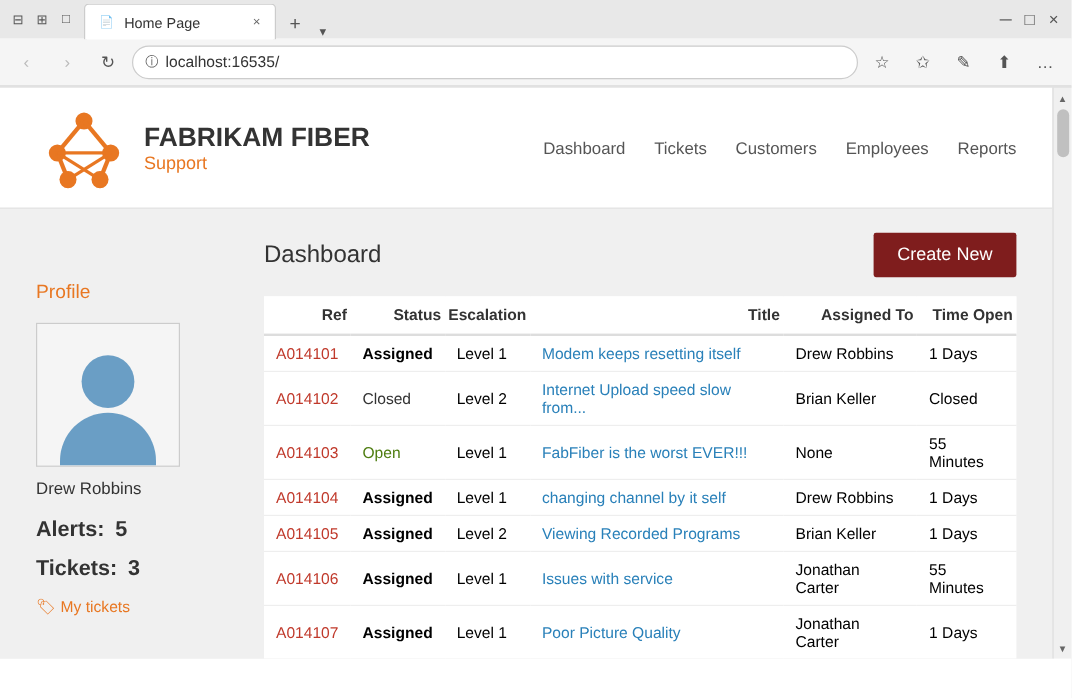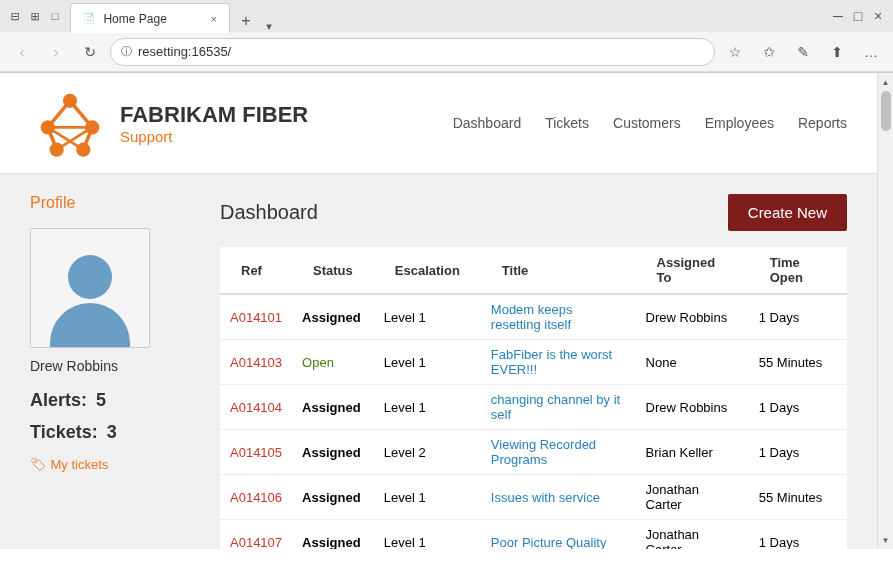--- a/index.html
+++ b/index.html
@@ -31,39 +31,39 @@
     
     .app-header { background: #fff; display: flex; align-items: center; justify-content: space-between; padding: 10px 30px; border-bottom: 1px solid #ddd; }
     .logo-area { display: flex; align-items: center; gap: 10px; }
     .logo-text .brand { font-size: 22px; font-weight: bold; color: #333; }
     .logo-text .sub { font-size: 15px; color: #e87722; font-weight: 500; }
     .main-nav { display: flex; gap: 24px; }
     .main-nav a { text-decoration: none; color: #555; font-size: 14px; }
 
     
     .main-body { display: flex; background: #f0f0f0; padding: 20px 30px; gap: 20px; min-height: 400px; }
-    .sidebar { width: 170px; }
+    .sidebar { width: 170px; margin-top: 41px; }
     .sidebar-title { color: #e87722; font-size: 16px; font-weight: 500; margin-bottom: 16px; }
     .avatar-box { width: 120px; height: 120px; background: #f5f5f5; border: 1px solid #ccc; display: flex; flex-direction: column; align-items: center; justify-content: flex-end; overflow: hidden; margin-bottom: 10px; }
     .avatar-head { width: 44px; height: 44px; background: #6a9ec5; border-radius: 50%; margin-bottom: 4px; }
     .avatar-body { width: 80px; height: 44px; background: #6a9ec5; border-radius: 40px 40px 0 0; }
     .user-name { font-size: 14px; color: #333; margin-bottom: 10px; font-weight: 500; }
     .user-stats { font-size: 18px; color: #333; line-height: 1.8; }
     .user-stats span { font-weight: 600; }
     .my-tickets-link { color: #e87722; font-size: 13px; text-decoration: none; display: flex; align-items: center; gap: 4px; margin-top: 8px; }
 
     
     .dashboard-area { flex: 1; }
     .dashboard-header { display: flex; align-items: center; justify-content: space-between; margin-bottom: 16px; }
     .dashboard-title { font-size: 20px; color: #333; font-weight: 400; }
     .create-new-btn { background: #7f1d1d; color: #fff; border: none; padding: 10px 20px; font-size: 15px; font-weight: 500; cursor: pointer; border-radius: 2px; }
 
     
     .tickets-table { width: 100%; background: #fff; border-collapse: collapse; font-size: 13px; }
-    .tickets-table th { text-align: left; padding: 8px 21px; color: #333; font-weight: 600; border-bottom: 2px solid #ddd; background: #fff; }
+    .tickets-table th { text-align: right; padding: 8px 3px; color: #333; font-weight: 600; border-bottom: 2px solid #ddd; background: #fff; }
     .tickets-table td { padding: 7px 10px; border-bottom: 1px solid #eee; }
     .ref-link { color: #c0392b; text-decoration: none; }
     .status-assigned { color: #000000; font-weight: bold; }
     .status-closed { color: #333; }
     .status-open { color: #4d7c0f; }
     .title-link { color: #2980b9; text-decoration: none; }
 
     
     .logo-svg { width: 80px; height: 80px; }
   </style>
@@ -95,21 +95,21 @@
       <div class="title-bar-icon" style="font-size:14px;">×</div>
     </div>
   </div>
 
   <div class="nav-bar">
     <div class="nav-btn disabled">‹</div>
     <div class="nav-btn disabled">›</div>
     <div class="nav-btn">↻</div>
     <div class="address-bar">
       <span class="address-icon">ⓘ</span>
-      <span class="address-text">resetting:16535/</span>
+      <span class="address-text">localhost:16535/</span>
     </div>
     <div class="nav-action-btn">☆</div>
     <div class="nav-action-btn">✩</div>
     <div class="nav-action-btn">✎</div>
     <div class="nav-action-btn">⬆</div>
     <div class="nav-action-btn">…</div>
   </div>
 </div>
 
 <div class="scrollbar-area">
@@ -191,20 +191,28 @@
           <tbody id="table-body">
           <tr>
       <td><a href="#" class="ref-link">A014101</a></td>
       <td class="status-assigned">Assigned</td>
       <td>Level 1</td>
       <td><a href="#" class="title-link">Modem keeps resetting itself</a></td>
       <td>Drew Robbins</td>
       <td>1 Days</td>
     </tr>
               <tr>
+      <td><a href="#" class="ref-link">A014102</a></td>
+      <td class="status-closed">Closed</td>
+      <td>Level 2</td>
+      <td><a href="#" class="title-link">Internet Upload speed slow from...</a></td>
+      <td>Brian Keller</td>
+      <td>Closed</td>
+    </tr>
+              <tr>
       <td><a href="#" class="ref-link">A014103</a></td>
       <td class="status-open">Open</td>
       <td>Level 1</td>
       <td><a href="#" class="title-link">FabFiber is the worst EVER!!!</a></td>
       <td>None</td>
       <td>55 Minutes</td>
     </tr>
               <tr>
       <td><a href="#" class="ref-link">A014104</a></td>
       <td class="status-assigned">Assigned</td>

